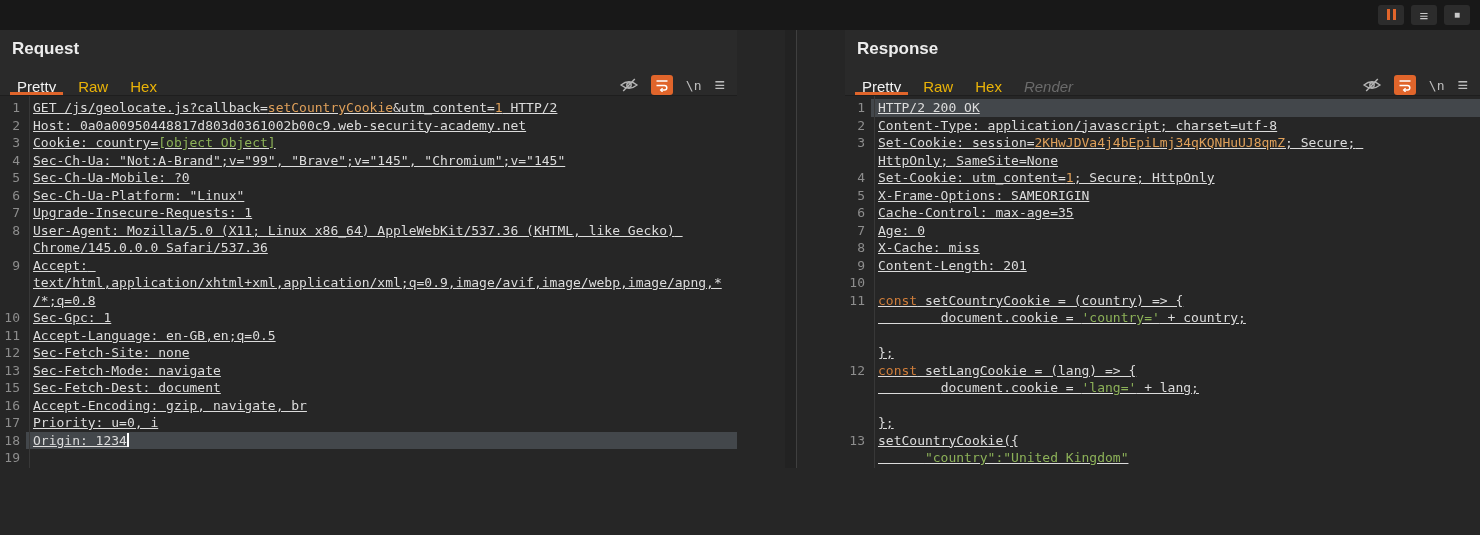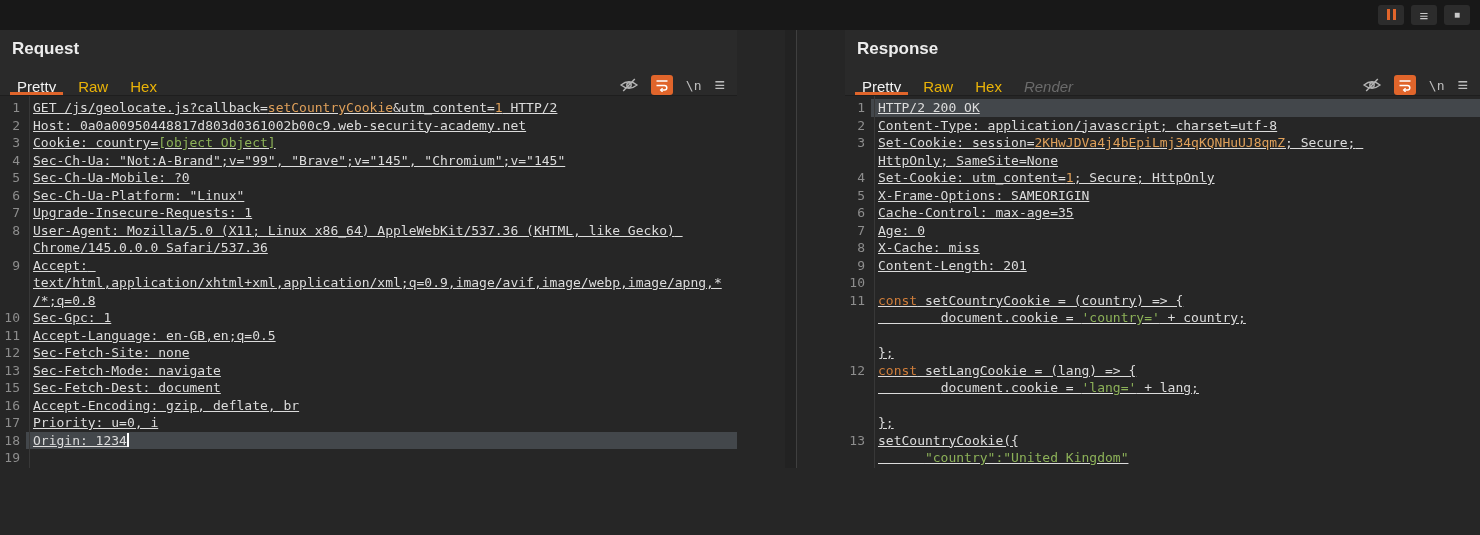--- a/index.html
+++ b/index.html
@@ -150,21 +150,21 @@
         <div class="ed-row">
           <span class="ed-num">13</span>
           <div class="ed-content"><span class="s-p">Sec-Fetch-Mode: navigate</span></div>
         </div>
         <div class="ed-row">
           <span class="ed-num">15</span>
           <div class="ed-content"><span class="s-p">Sec-Fetch-Dest: document</span></div>
         </div>
         <div class="ed-row">
           <span class="ed-num">16</span>
-          <div class="ed-content"><span class="s-p">Accept-Encoding: gzip, deflate, br</span></div>
+          <div class="ed-content"><span class="s-p">Accept-Encoding: gzip, navigate, br</span></div>
         </div>
         <div class="ed-row">
           <span class="ed-num">17</span>
           <div class="ed-content"><span class="s-p">Priority: u=0, i</span></div>
         </div>
         <div class="ed-row active">
           <span class="ed-num">18</span>
           <div class="ed-content"><span class="s-p">Origin: 1234</span><span class="cursor"></span></div>
         </div>
         <div class="ed-row">

